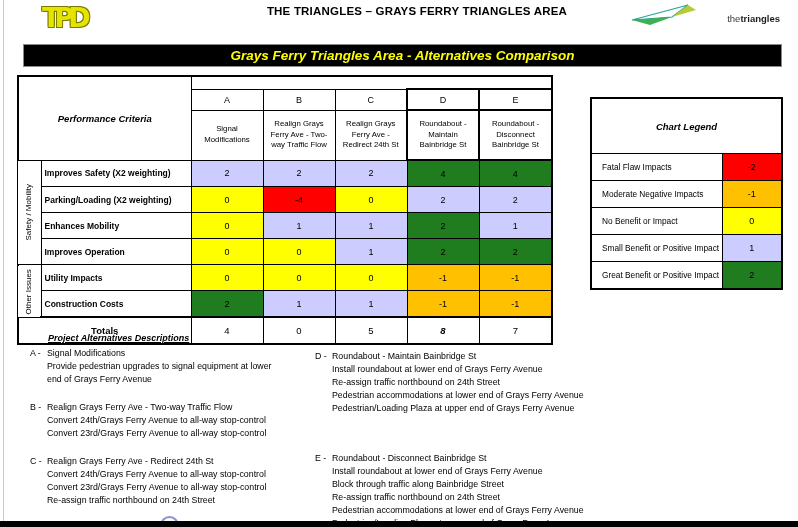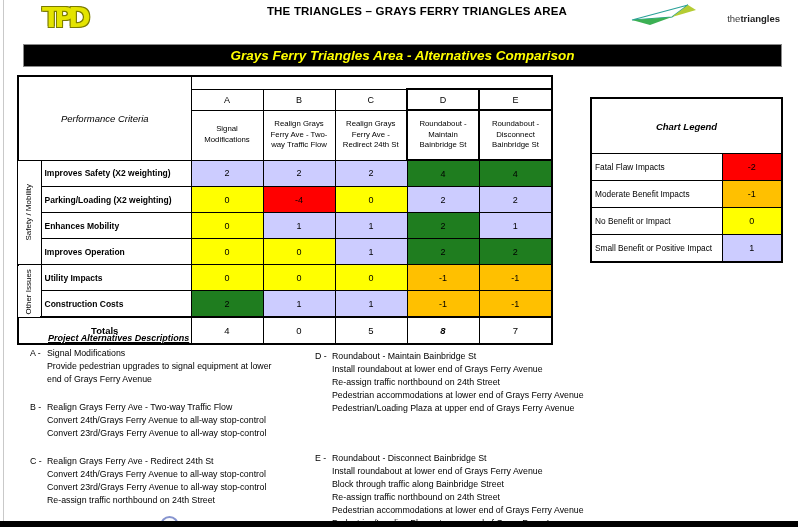--- a/index.html
+++ b/index.html
@@ -23,39 +23,39 @@
   #banner{left:23px;top:44px;width:757px;height:21px;background:#000;border:1px solid #8a8a8a;
     display:flex;align-items:center;justify-content:center;}
   #banner .t{color:#ffff00;font-style:italic;font-weight:bold;font-size:13.5px;}
 
   
   #matrix{left:17px;top:75px;}
   table{border-collapse:collapse;table-layout:fixed;}
   #matrix table{width:536px;border:2px solid #000;}
   #matrix td{border:1px solid #000;padding:0;overflow:hidden;}
   #matrix .strip{height:11px;background:#fff;}
-  #matrix .crit-head{font-style:italic;font-weight:400;font-size:9.5px;text-align:center;vertical-align:middle;background:#fff;}
+  #matrix .crit-head{font-style:italic;font-weight:700;font-size:9.5px;text-align:center;vertical-align:middle;background:#fff;}
   #matrix .letter{height:19px;text-align:center;vertical-align:middle;font-size:9px;background:#fff;}
   #matrix .name{height:46px;text-align:center;vertical-align:middle;font-size:7.8px;line-height:1.35;background:#fff;padding:1px 2px;}
   #matrix .heavy{border-width:2px;}
   #matrix .vlabel{writing-mode:vertical-rl;transform:rotate(180deg);text-align:center;vertical-align:middle;
     font-size:8px;line-height:1.1;background:#fff;padding:1px;}
   #matrix .crit{font-size:8.5px;font-weight:600;background:#fff;padding-left:3px;vertical-align:middle;}
   #matrix .val{height:25px;text-align:center;vertical-align:middle;font-size:9px;}
   #matrix .totals-row td{border-top:2px solid #000;height:25px;background:#fff;}
   #matrix .totals-label{font-weight:bold;font-size:9.5px;text-align:center;vertical-align:middle;}
   #matrix .total{text-align:center;vertical-align:middle;font-size:9.5px;}
   #matrix .total.em{font-weight:bold;font-style:italic;}
 
   
   #legend{left:590px;top:97px;}
   #legend table{width:191px;border:2px solid #000;}
   #legend td{border:1px solid #000;padding:0;}
   #legend .lg-head{height:54px;text-align:center;vertical-align:middle;font-style:italic;font-weight:600;font-size:9.5px;background:#fff;}
-  #legend .lg-label{height:26px;font-size:8.3px;background:#fff;padding-left:3px;vertical-align:middle;}
+  #legend .lg-label{height:26px;font-size:8.3px;background:#fff;padding-left:10px;vertical-align:middle;}
   #legend .lg-val{text-align:center;vertical-align:middle;font-size:9px;}
 
   
   #desc-left{left:30px;top:333px;width:295px;}
   #desc-right{left:315px;top:350px;width:310px;}
   .desc-title{font-size:9px;font-weight:bold;font-style:italic;text-decoration:underline;margin:0 0 4px 18px;}
   .desc-item{margin-bottom:15px;font-size:8.8px;line-height:13px;}
   #desc-right .desc-item{margin-bottom:37px;}
   .desc-head .ltr{display:inline-block;width:17px;}
   .desc-details{padding-left:17px;}
@@ -189,30 +189,34 @@
       </colgroup>
     <tbody>
         <tr>
           <td class="lg-head" colspan="2">Chart Legend</td>
         </tr>
     <tr>
       <td class="lg-label">Fatal Flaw Impacts</td>
       <td class="lg-val" style="background: rgb(255, 0, 0);">-2</td>
     </tr>
     <tr>
-      <td class="lg-label">Moderate Benefit Impacts</td>
+      <td class="lg-label">Moderate Negative Impacts</td>
       <td class="lg-val" style="background: rgb(255, 192, 0);">-1</td>
     </tr>
     <tr>
       <td class="lg-label">No Benefit or Impact</td>
       <td class="lg-val" style="background: rgb(255, 255, 0);">0</td>
     </tr>
     <tr>
       <td class="lg-label">Small Benefit or Positive Impact</td>
       <td class="lg-val" style="background: rgb(204, 204, 255);">1</td>
+    </tr>
+    <tr>
+      <td class="lg-label">Great Benefit or Positive Impact</td>
+      <td class="lg-val" style="background: rgb(31, 125, 31);">2</td>
     </tr>
   </tbody>
     </table>
 </div>
 
 <div class="abs" id="desc-left">
   <div class="desc-title">Project Alternatives Descriptions</div>
 <div class="desc-item">
       <div class="desc-head"><span class="ltr">A -</span><span>Signal Modifications</span></div>
       <div class="desc-details">

